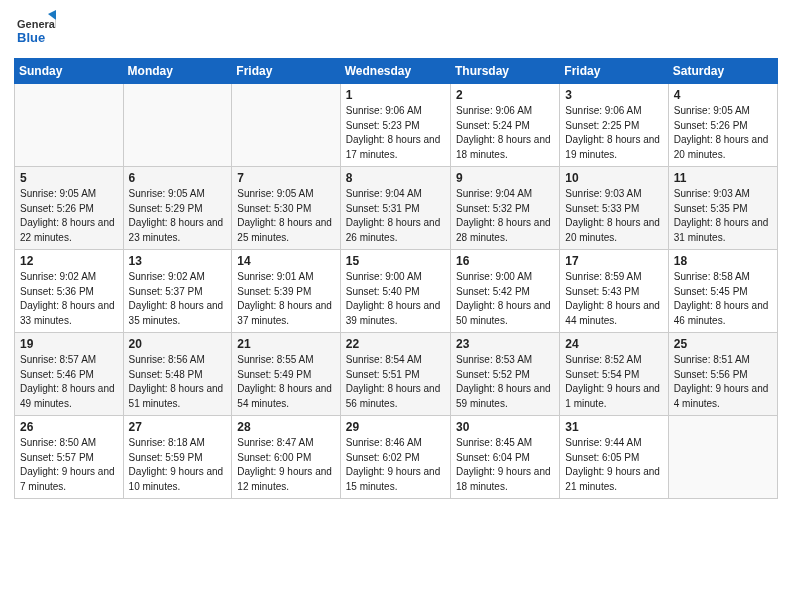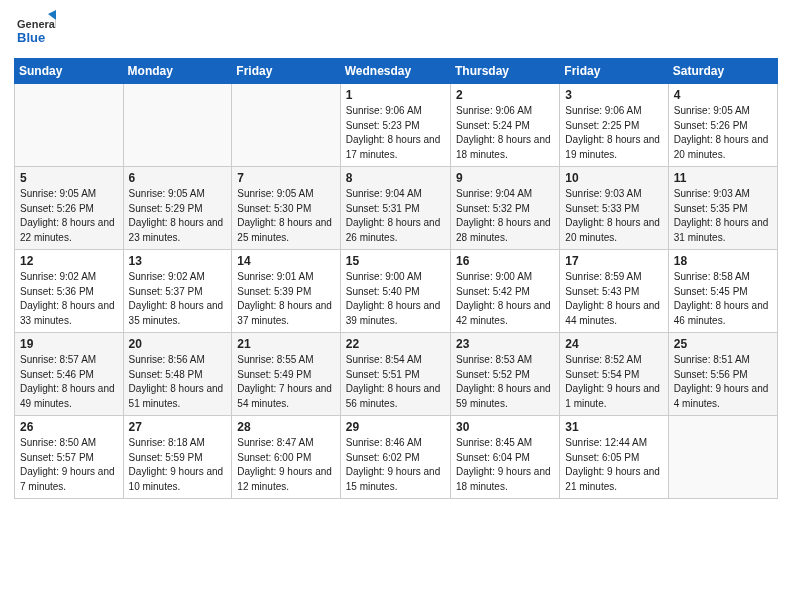--- a/index.html
+++ b/index.html
@@ -246,21 +246,21 @@
             <span>Sunrise: 9:00 AM</span><br>
             <span>Sunset: 5:40 PM</span><br>
             <span>Daylight: 8 hours and 39 minutes.</span>
           </div>
         </td>
           <td>
           <span class="day-num">16</span>
           <div class="day-info">
             <span>Sunrise: 9:00 AM</span><br>
             <span>Sunset: 5:42 PM</span><br>
-            <span>Daylight: 8 hours and 42 minutes.</span>
+            <span>Daylight: 8 hours and 50 minutes.</span>
           </div>
         </td>
           <td>
           <span class="day-num">17</span>
           <div class="day-info">
             <span>Sunrise: 8:59 AM</span><br>
             <span>Sunset: 5:43 PM</span><br>
             <span>Daylight: 8 hours and 44 minutes.</span>
           </div>
         </td>
@@ -288,21 +288,21 @@
             <span>Sunrise: 8:56 AM</span><br>
             <span>Sunset: 5:48 PM</span><br>
             <span>Daylight: 8 hours and 51 minutes.</span>
           </div>
         </td>
           <td>
           <span class="day-num">21</span>
           <div class="day-info">
             <span>Sunrise: 8:55 AM</span><br>
             <span>Sunset: 5:49 PM</span><br>
-            <span>Daylight: 7 hours and 54 minutes.</span>
+            <span>Daylight: 8 hours and 54 minutes.</span>
           </div>
         </td>
           <td>
           <span class="day-num">22</span>
           <div class="day-info">
             <span>Sunrise: 8:54 AM</span><br>
             <span>Sunset: 5:51 PM</span><br>
             <span>Daylight: 8 hours and 56 minutes.</span>
           </div>
         </td>
@@ -368,21 +368,21 @@
           <span class="day-num">30</span>
           <div class="day-info">
             <span>Sunrise: 8:45 AM</span><br>
             <span>Sunset: 6:04 PM</span><br>
             <span>Daylight: 9 hours and 18 minutes.</span>
           </div>
         </td>
           <td>
           <span class="day-num">31</span>
           <div class="day-info">
-            <span>Sunrise: 12:44 AM</span><br>
+            <span>Sunrise: 9:44 AM</span><br>
             <span>Sunset: 6:05 PM</span><br>
             <span>Daylight: 9 hours and 21 minutes.</span>
           </div>
         </td>
           <td class="empty-cell"></td>
         </tr>
       </tbody>
   </table>
 </div>
 

